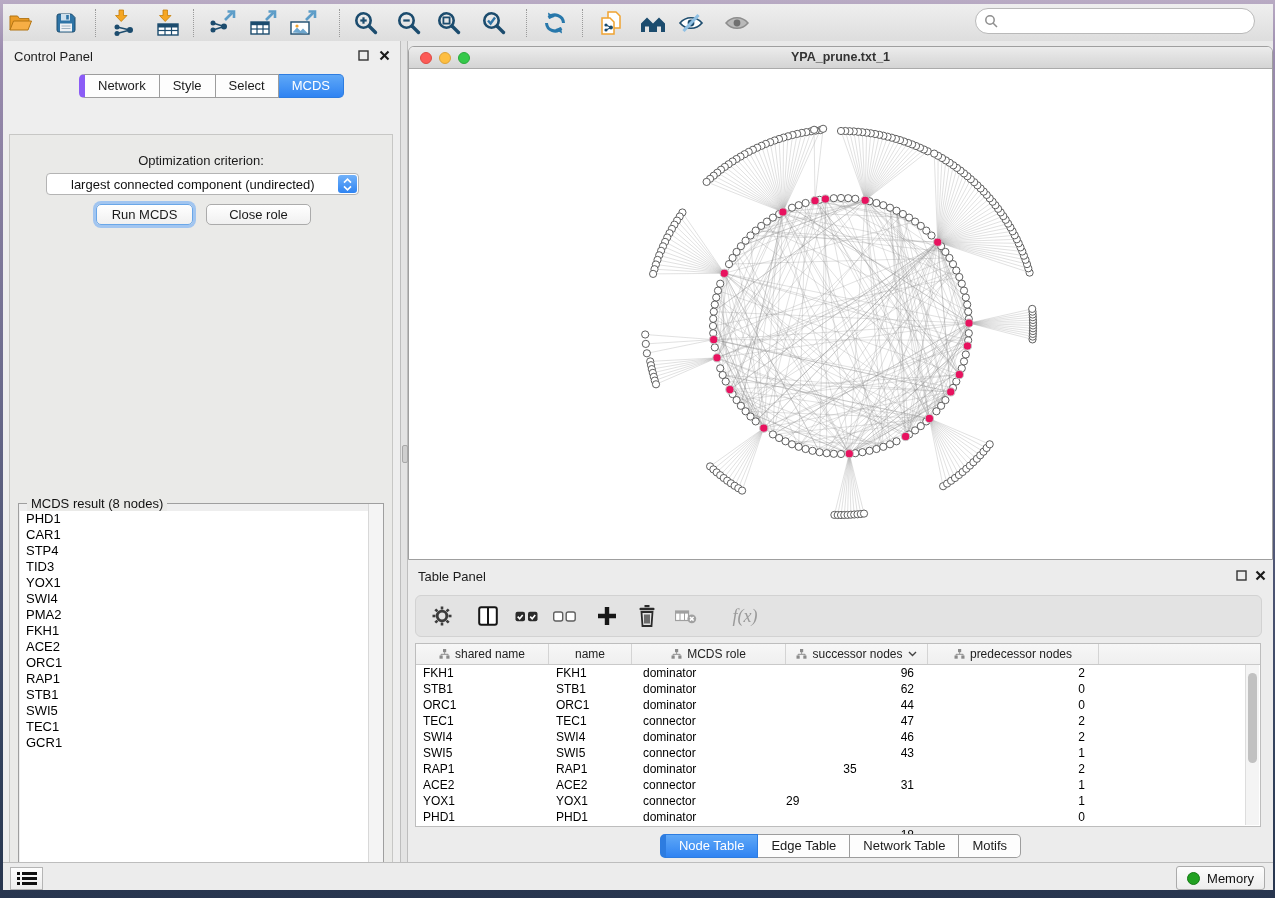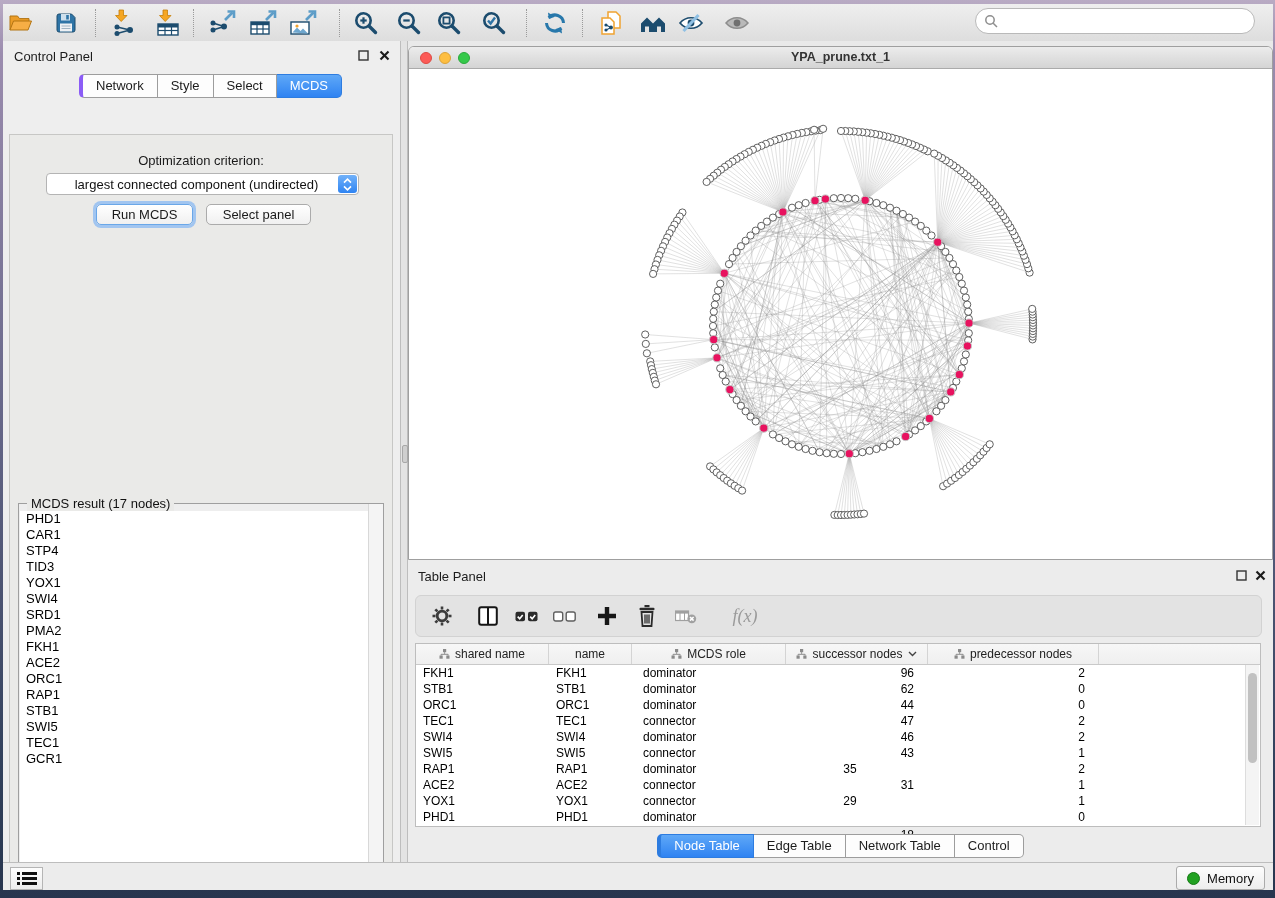--- a/index.html
+++ b/index.html
@@ -18,28 +18,28 @@
   .search-wrap{position:absolute;right:18px;top:4px;width:280px;height:26px;background:#fff;
     border:1px solid #b9b9b9;border-radius:13px;display:flex;align-items:center;padding:0 8px;box-sizing:border-box;}
   .search-wrap input{border:none;outline:none;flex:1;font-size:13px;font-family:"Liberation Sans",sans-serif;background:transparent;margin-left:5px;}
   
   .ctrl{position:absolute;left:0;top:37px;width:397px;height:821px;background:#eeeeee;}
   .panel-title{position:absolute;font-size:13px;color:#1c1c1c;}
   .win-ctl{position:absolute;width:13px;height:13px;display:flex;align-items:center;justify-content:center;}
   .seg-tabs{position:absolute;display:flex;height:22px;}
   .seg-tab{height:22px;line-height:22px;padding:0 13px;font-size:13px;color:#1c1c1c;background:#fdfdfd;
     border:1px solid #9d9d9d;border-left:none;cursor:default;}
-  .seg-tab:first-child{border-left:4px solid #8b5cf6;border-radius:5px 0 0 5px;}
+  .seg-tab:first-child{border-left:6px solid #8b5cf6;border-radius:5px 0 0 5px;}
   .seg-tab:last-child{border-radius:0 5px 5px 0;}
   .seg-tab.sel{background:linear-gradient(#5fa8f7,#2f83f2);color:#fff;border-color:#2d7ce0;}
   .inner-panel{position:absolute;left:6px;top:93px;width:384px;height:748px;background:#eaeae8;border:1px solid #c7c7c5;box-sizing:border-box;}
   .opt-label{position:absolute;left:0;width:100%;text-align:center;top:18px;font-size:13px;color:#1a1a1a;}
   .dropdown{position:absolute;left:36px;top:38px;width:313px;height:22px;background:#fff;border:1px solid #b4b4b4;
     border-radius:4px;display:flex;align-items:center;box-sizing:border-box;}
-  .dropdown .val{flex:1;font-size:13px;padding-left:8px;color:#111;white-space:nowrap;text-align:center;}
+  .dropdown .val{flex:1;font-size:13px;padding-left:24px;color:#111;white-space:nowrap;}
   .dd-step{width:19px;height:18px;margin-right:1px;border-radius:3px;background:linear-gradient(#71b1f9,#2f84f2);
     display:flex;align-items:center;justify-content:center;}
   .btn{height:21px;background:linear-gradient(#ffffff,#f0f0f0);border:1px solid #ababab;border-radius:5px;
     font-size:13px;color:#1a1a1a;padding:0 14px;font-family:"Liberation Sans",sans-serif;}
   .btn.focus{box-shadow:0 0 0 3px rgba(100,165,245,.55);border-color:#6aa7e8;}
   .fieldset{position:absolute;left:14px;top:462px;width:366px;height:370px;border:1px solid #9f9f9f;background:#eeeeee;box-sizing:border-box;}
   .fieldset .legend{position:absolute;top:-8px;left:8px;background:#eaeae8;padding:0 4px;font-size:13px;color:#111;}
   .mcds-list{position:absolute;left:1px;top:7px;width:363px;height:361px;background:#fff;overflow:hidden;}
   .mcds-item{font-size:13px;line-height:16px;padding-left:6px;color:#000;}
   .mcds-scroll{position:absolute;right:0;top:0;width:14px;height:100%;background:#f4f4f4;border-left:1px solid #d8d8d8;}
@@ -260,32 +260,31 @@
       <div class="dropdown">
         <span class="val">largest connected component (undirected)</span>
         <span class="dd-step">
           <svg width="9" height="13" viewBox="0 0 9 13">
             <polyline points="1,4.6 4.5,1.2 8,4.6" fill="none" stroke="#fff" stroke-width="1.6"></polyline>
             <polyline points="1,8.4 4.5,11.8 8,8.4" fill="none" stroke="#fff" stroke-width="1.6"></polyline>
           </svg>
         </span>
       </div>
       <button class="btn focus" style="position:absolute;left:86px;top:69px;width:97px">Run MCDS</button>
-      <button class="btn" style="position:absolute;left:196px;top:69px;width:105px">Select panel</button>
+      <button class="btn" style="position:absolute;left:196px;top:69px;width:105px">Close role</button>
 
       <div class="fieldset" style="left:8px;top:368px">
-        <span class="legend">MCDS result (17 nodes)</span>
+        <span class="legend">MCDS result (8 nodes)</span>
         <div class="mcds-list" id="mcds-list">
             <div class="mcds-item">PHD1</div>
             <div class="mcds-item">CAR1</div>
             <div class="mcds-item">STP4</div>
             <div class="mcds-item">TID3</div>
             <div class="mcds-item">YOX1</div>
             <div class="mcds-item">SWI4</div>
-            <div class="mcds-item">SRD1</div>
             <div class="mcds-item">PMA2</div>
             <div class="mcds-item">FKH1</div>
             <div class="mcds-item">ACE2</div>
             <div class="mcds-item">ORC1</div>
             <div class="mcds-item">RAP1</div>
             <div class="mcds-item">STB1</div>
             <div class="mcds-item">SWI5</div>
             <div class="mcds-item">TEC1</div>
             <div class="mcds-item">GCR1</div>
           </div>
@@ -1199,42 +1198,42 @@
               <div class="td" style="width: 133px; padding-left: 7px;">ACE2</div>
               <div class="td" style="width: 83px; padding-left: 7px;">ACE2</div>
               <div class="td" style="width: 154px; padding-left: 11px;">connector</div>
               <div class="td" style="width: 142px; text-align: right; padding-right: 14px;">31</div>
               <div class="td" style="width: 171px; text-align: right; padding-right: 14px;">1</div>
             </div>
             <div class="tr">
               <div class="td" style="width: 133px; padding-left: 7px;">YOX1</div>
               <div class="td" style="width: 83px; padding-left: 7px;">YOX1</div>
               <div class="td" style="width: 154px; padding-left: 11px;">connector</div>
-              <div class="td" style="width: 142px; text-align: center; padding-right: 14px;">29</div>
+              <div class="td" style="width: 142px; text-align: left; padding-right: 14px;">29</div>
               <div class="td" style="width: 171px; text-align: right; padding-right: 14px;">1</div>
             </div>
             <div class="tr">
               <div class="td" style="width: 133px; padding-left: 7px;">PHD1</div>
               <div class="td" style="width: 83px; padding-left: 7px;">PHD1</div>
               <div class="td" style="width: 154px; padding-left: 11px;">dominator</div>
               <div class="td" style="width: 142px; text-align: right; padding-right: 14px; margin-top: 36px;">18</div>
               <div class="td" style="width: 171px; text-align: right; padding-right: 14px;">0</div>
             </div>
           </div>
         <div class="tbl-scroll">
           <div class="tbl-thumb"></div>
         </div>
       </div>
 
       <div class="bottom-tabs">
         <div class="seg-tabs" style="position:static" id="bottom-tabs">
             <div class="seg-tab sel">Node Table</div>
             <div class="seg-tab">Edge Table</div>
             <div class="seg-tab">Network Table</div>
-            <div class="seg-tab">Control</div>
+            <div class="seg-tab">Motifs</div>
           </div>
       </div>
     </div>
   </div>
 
   <div class="statusbar">
     <div class="list-btn">
       <svg width="20" height="15" viewBox="0 0 20 15">
         <g fill="#111">
           <rect x="0" y="1" width="3" height="3"></rect>

